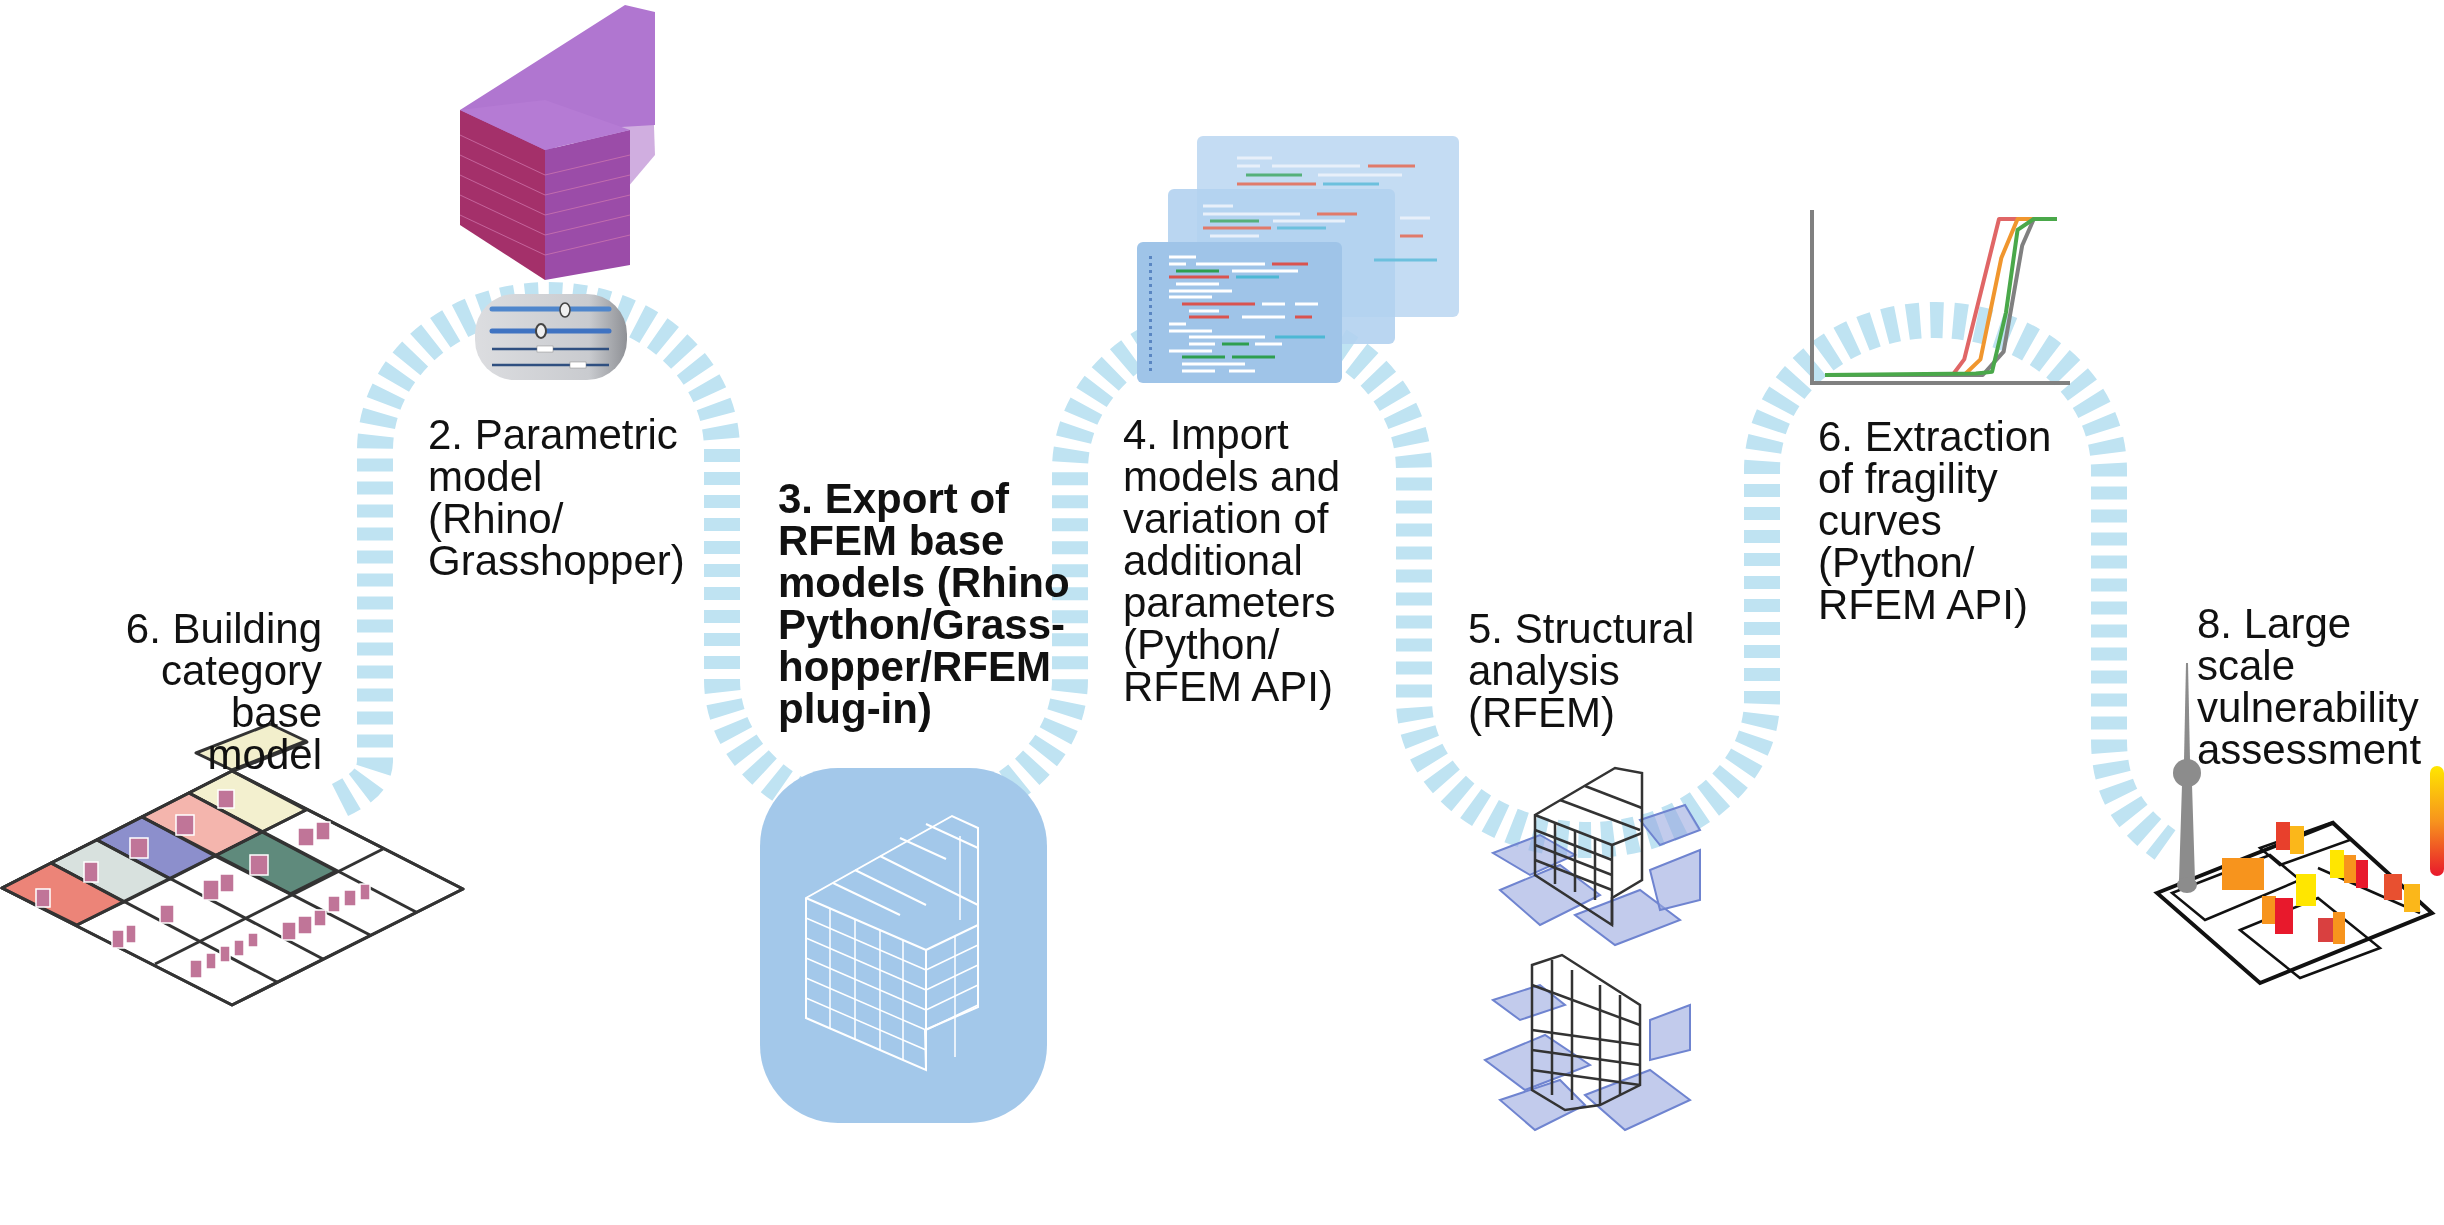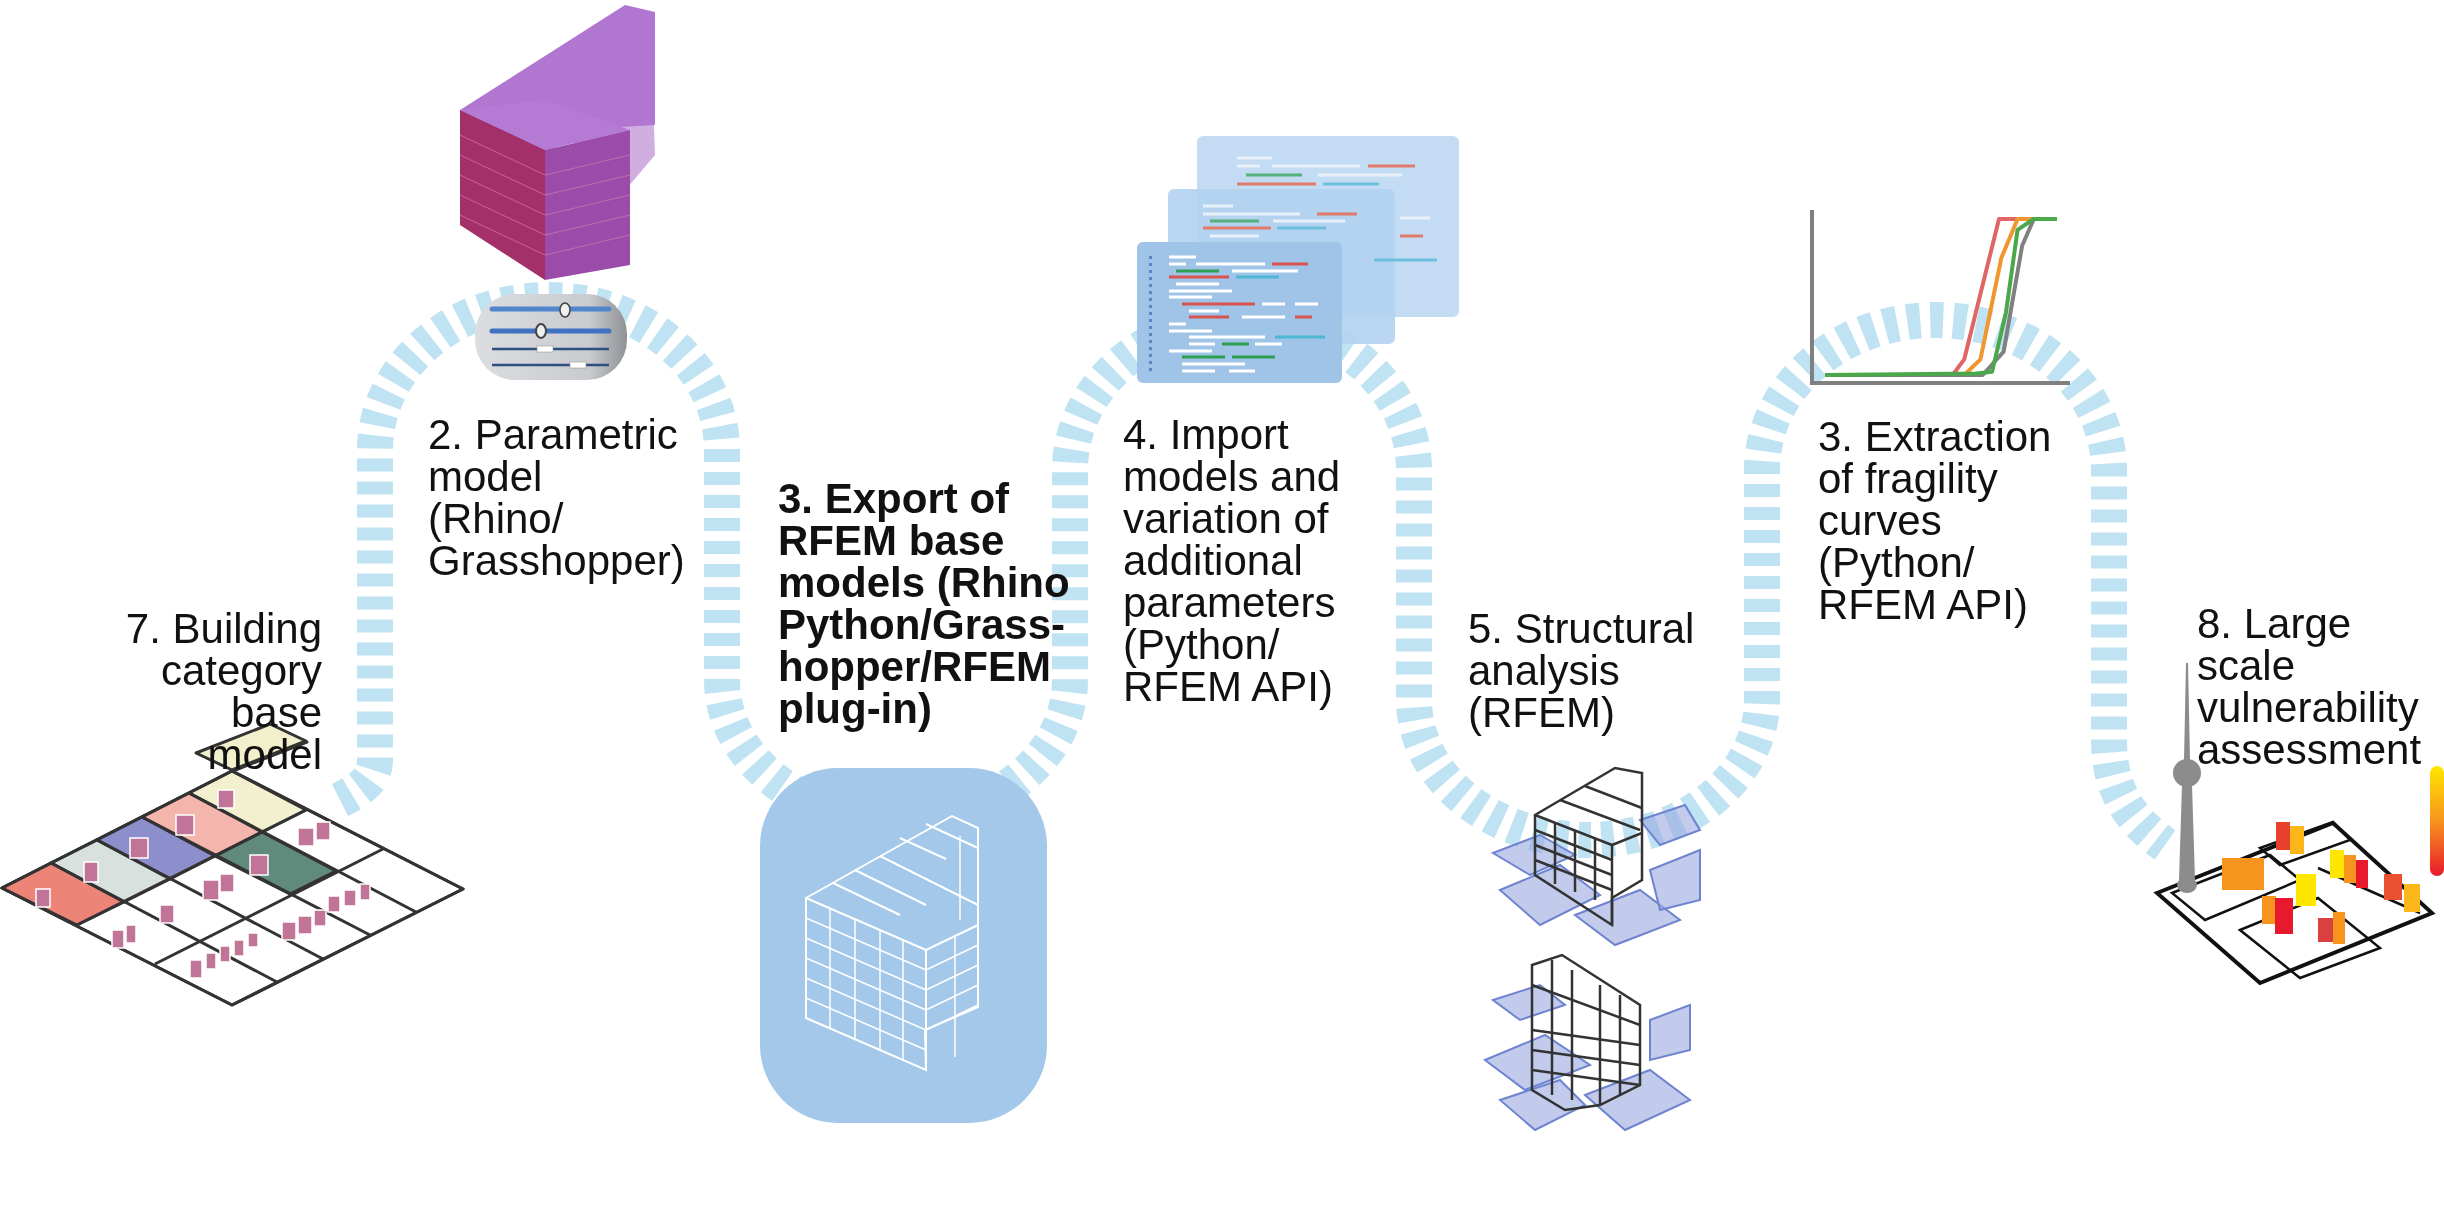--- a/index.html
+++ b/index.html
@@ -330,21 +330,21 @@
     <g fill="#8c8c8c">
       <polygon points="2186,663 2188,663 2190,760 2184,760"></polygon>
       <circle cx="2187" cy="773" r="14"></circle>
       <polygon points="2182,785 2192,785 2195,880 2179,880"></polygon>
       <ellipse cx="2187" cy="885" rx="10" ry="8"></ellipse>
     </g>
     <rect x="2430" y="766" width="14" height="110" rx="7" fill="url(#cbar)"></rect>
   </g>
 </svg>
 
-<div class="step-label right" style="left:120px; top:608px; width:202px;">7. Building
+<div class="step-label right" style="left:120px; top:608px; width:202px;">6. Building
 category
 base model</div>
 <div class="step-label" style="left:428px; top:414px;">2. Parametric
 model
 (Rhino/
 Grasshopper)</div>
 <div class="step-label" style="left:778px; top:478px;font-weight:bold;">3. Export of
 RFEM base
 models (Rhino
 Python/Grass-
@@ -353,20 +353,20 @@
 <div class="step-label" style="left:1123px; top:414px;">4. Import
 models and
 variation of
 additional
 parameters
 (Python/
 RFEM API)</div>
 <div class="step-label" style="left:1468px; top:608px;">5. Structural
 analysis
 (RFEM)</div>
-<div class="step-label" style="left:1818px; top:416px;">3. Extraction
+<div class="step-label" style="left:1818px; top:416px;">6. Extraction
 of fragility
 curves
 (Python/
 RFEM API)</div>
 <div class="step-label" style="left:2197px; top:603px;">8. Large scale
 vulnerability
 assessment</div>
 
 </body></html>

